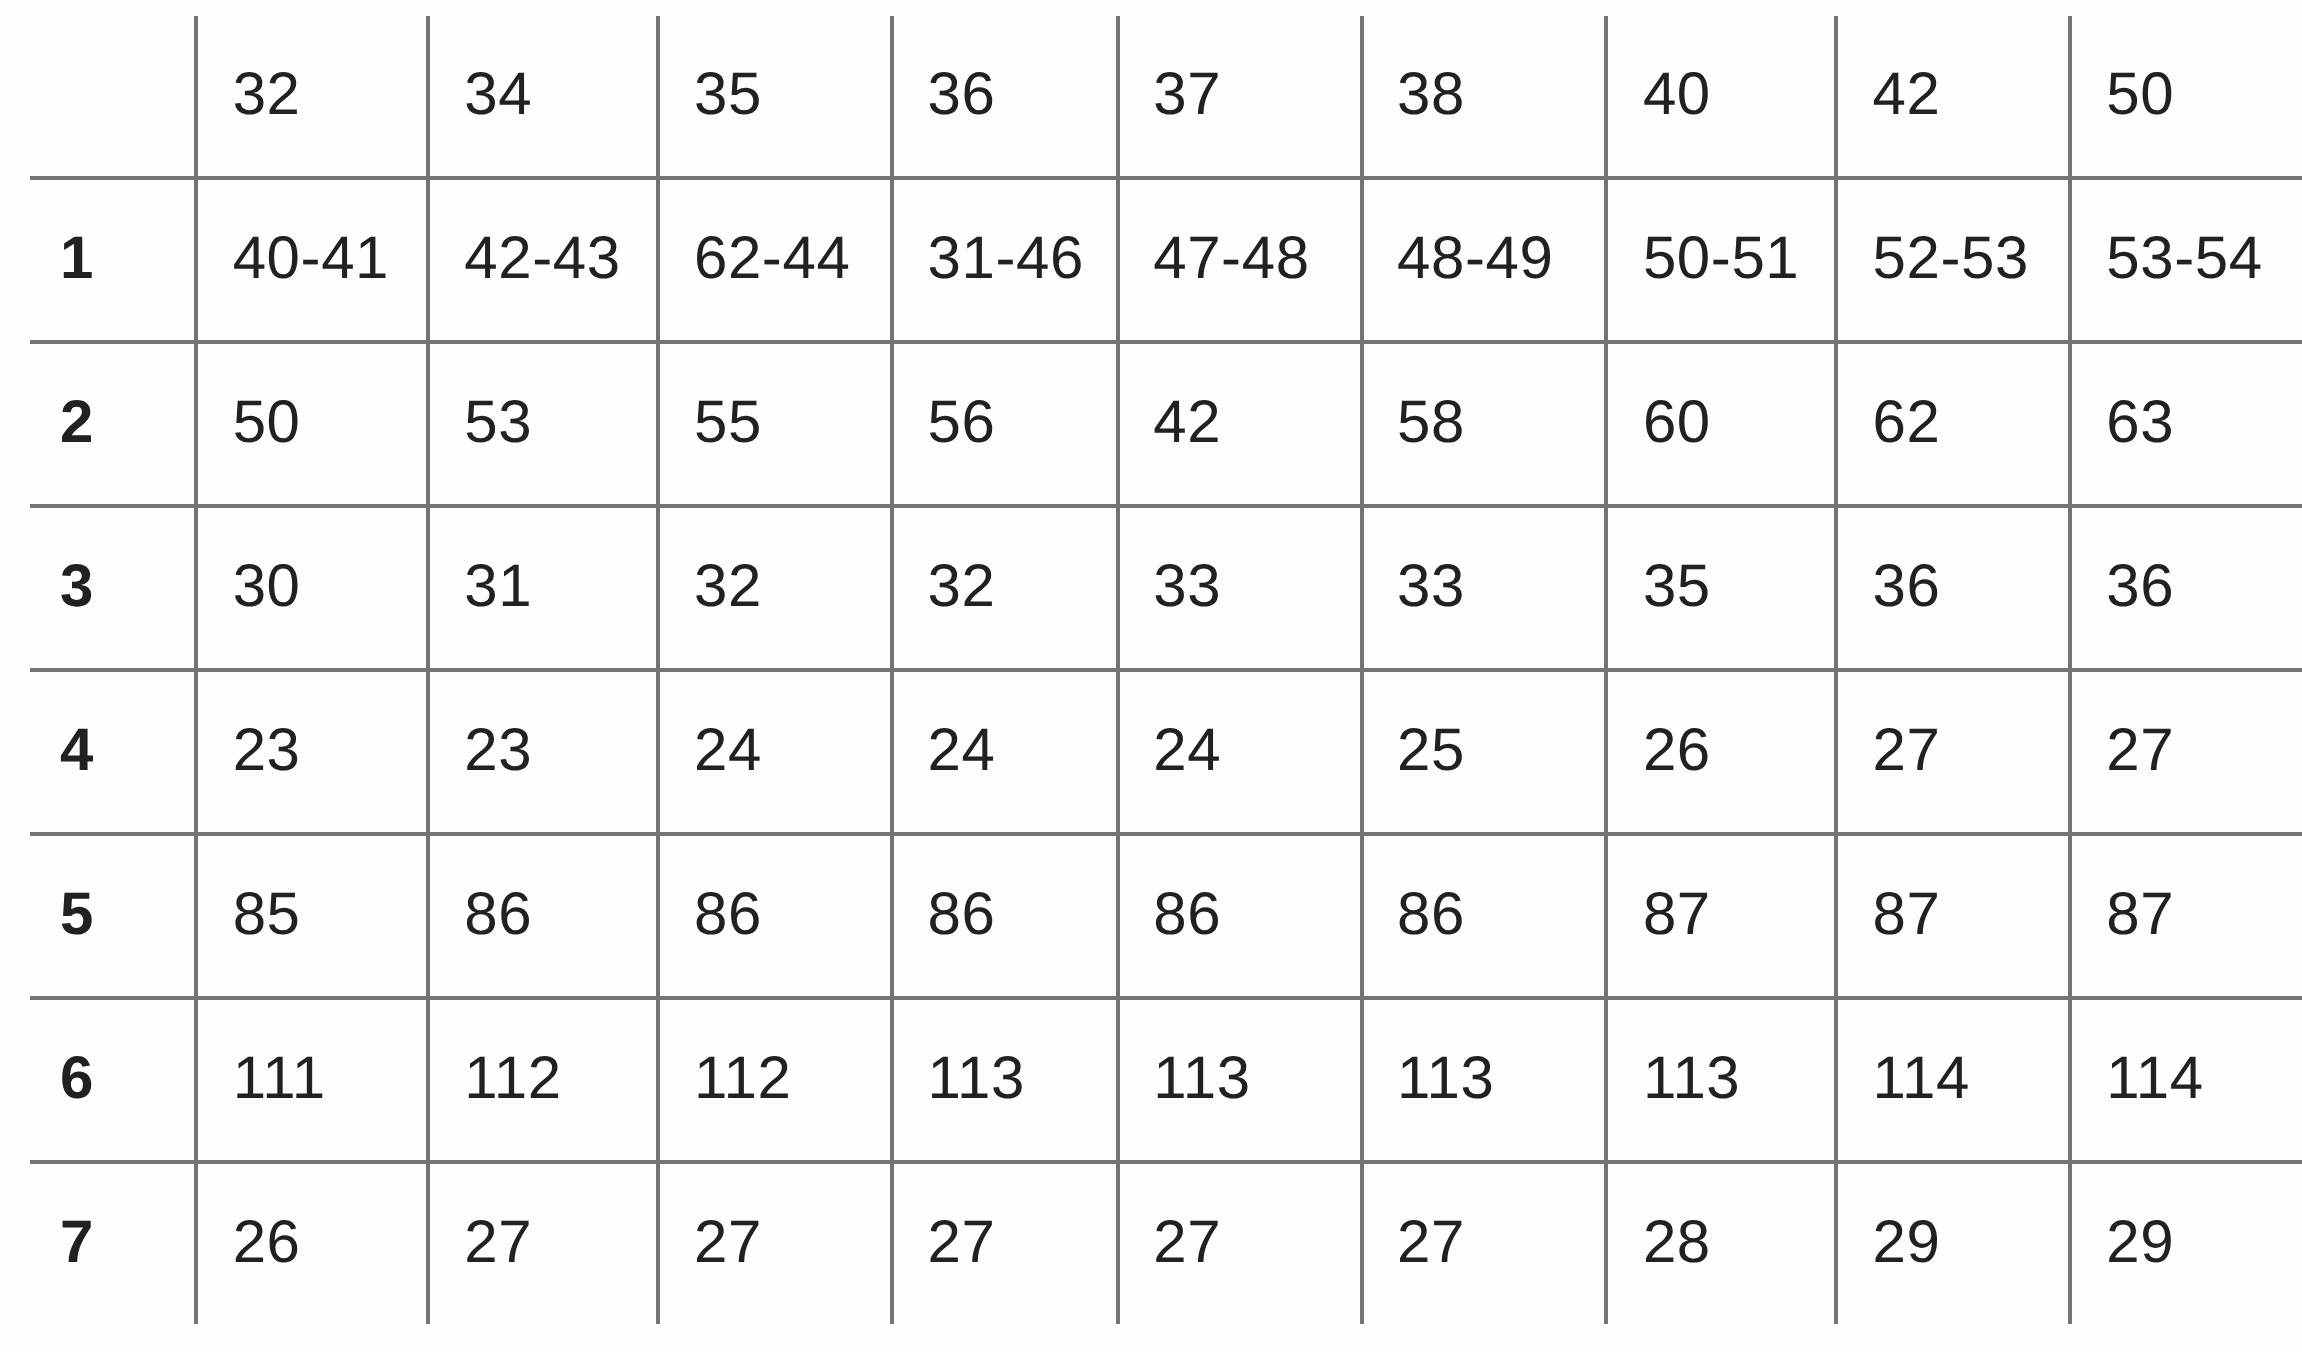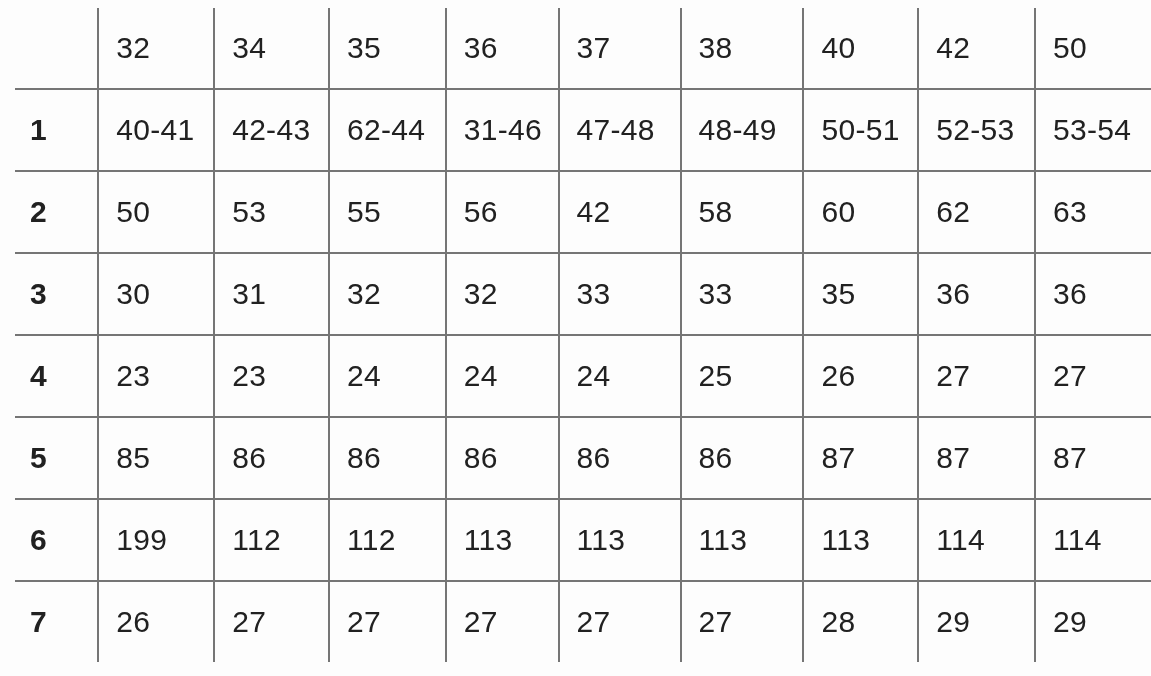--- a/index.html
+++ b/index.html
@@ -142,21 +142,21 @@
       <td>86</td>
       <td>86</td>
       <td>86</td>
       <td>86</td>
       <td>87</td>
       <td>87</td>
       <td>87</td>
     </tr>
     <tr>
       <th class="row-label">6</th>
-      <td>199</td>
+      <td>111</td>
       <td>112</td>
       <td>112</td>
       <td>113</td>
       <td>113</td>
       <td>113</td>
       <td>113</td>
       <td>114</td>
       <td>114</td>
     </tr>
     <tr>

